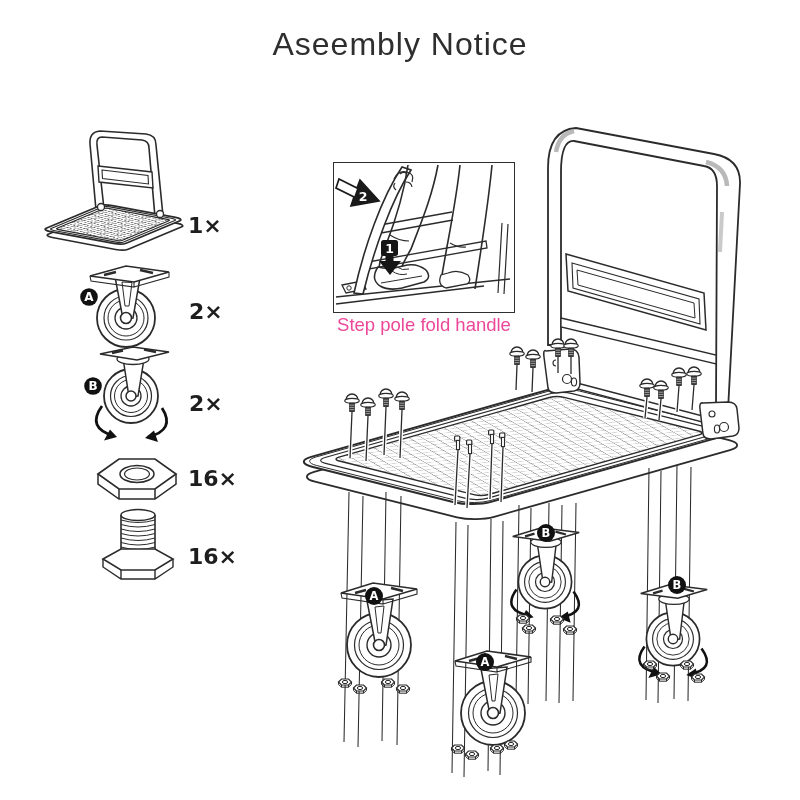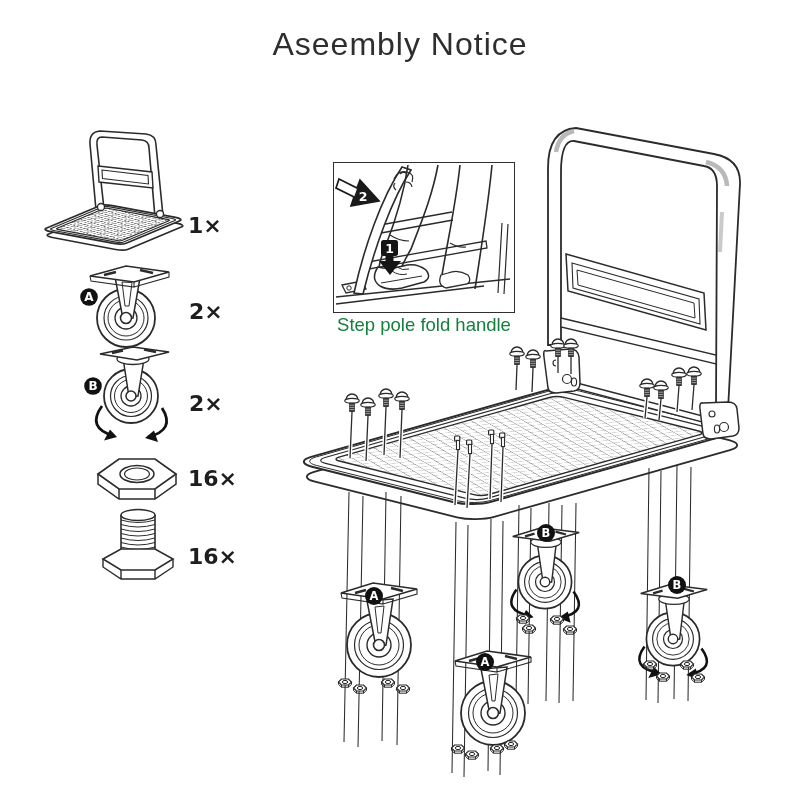--- a/index.html
+++ b/index.html
@@ -2,21 +2,21 @@
 <html><head>
 <meta charset="utf-8">
 <style>
   html,body{margin:0;padding:0;background:#fff;}
   #page{position:relative;width:800px;height:800px;background:#ffffff;overflow:hidden;
         font-family:"Liberation Sans",sans-serif;color:#2b2b2b;}
   .abs{position:absolute;}
   #title{left:0;right:0;top:26px;text-align:center;font-size:32px;letter-spacing:1px;color:#2e2e2e;}
   .qty{font-family:"DejaVu Sans",sans-serif;font-weight:bold;font-size:22px;color:#1e1e1e;}
   #inset-box{left:333px;top:162px;width:182px;height:151px;border:1.6px solid #2f2f2f;background:#fff;box-sizing:border-box;}
-  #inset-caption{left:326px;top:314px;width:196px;text-align:center;font-size:18.5px;color:#15803d;}
+  #inset-caption{left:326px;top:314px;width:196px;text-align:center;font-size:18.5px;color:#ec4899;}
   svg{display:block;}
   path,rect,circle,ellipse,line{shape-rendering:geometricPrecision;}
 </style>
 </head>
 <body>
 
 <div id="page">
 
   <div id="title" class="abs">Aseembly Notice</div>
 

